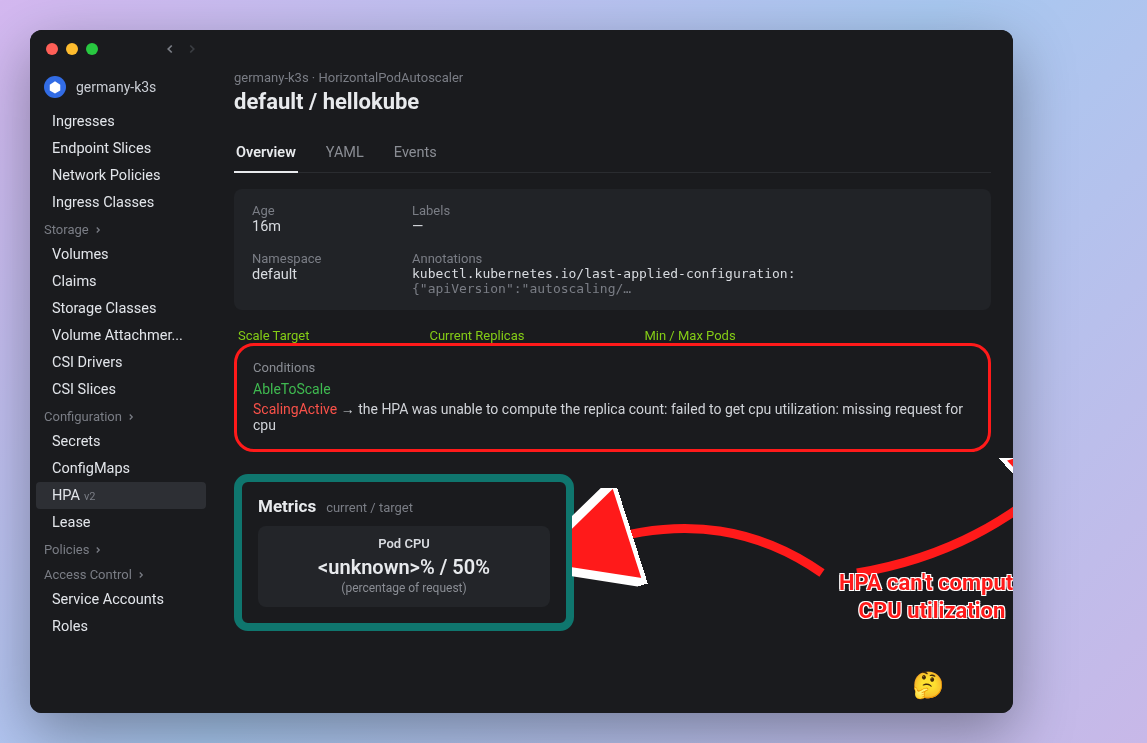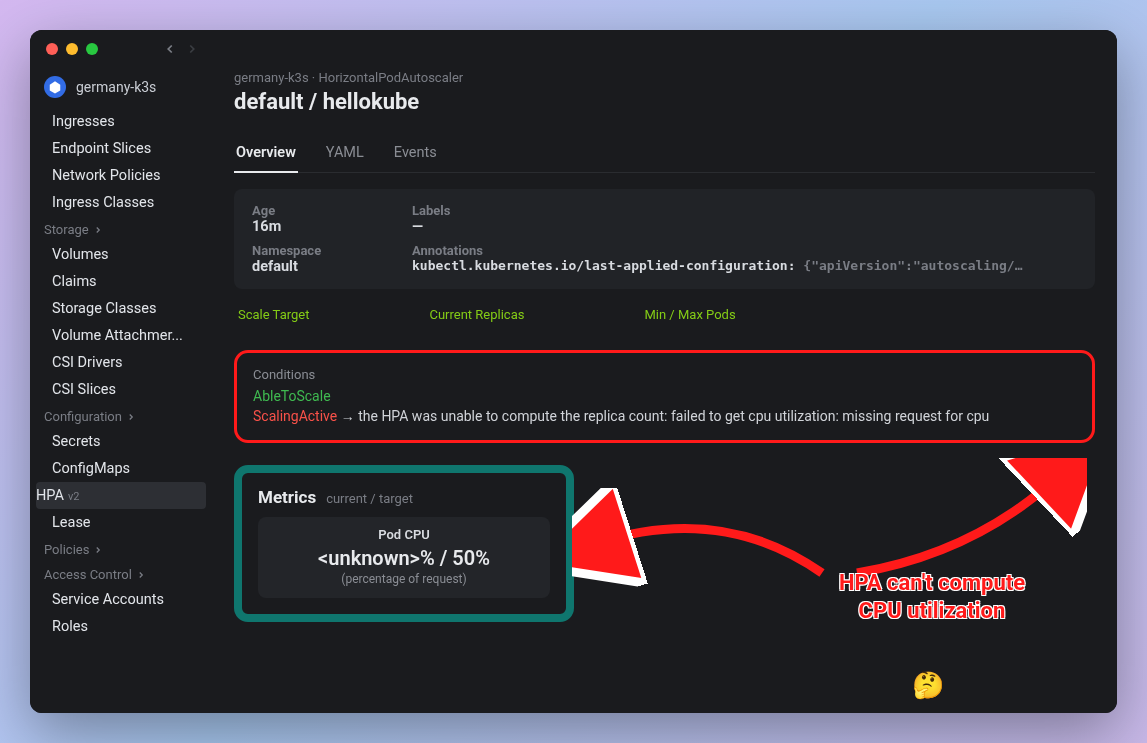--- a/index.html
+++ b/index.html
@@ -4,21 +4,21 @@
 <style>
 * { margin:0; padding:0; box-sizing:border-box; }
 body {
   font-family: -apple-system, BlinkMacSystemFont, "Segoe UI", Roboto, sans-serif;
   background: linear-gradient(135deg, #d4b8f0 0%, #a8c8f0 50%, #c8b8e8 100%);
   width:1147px; height:743px;
   padding:30px;
   overflow:hidden;
 }
 .window {
-  width:1087px; height:683px;
+  width:983px; height:683px;
   background:#1a1b1e;
   border-radius:12px;
   box-shadow:0 20px 60px rgba(0,0,0,.35);
   overflow:hidden;
   position:relative;
   display:flex;
   flex-direction:column;
 }
 .titlebar {
   height:38px;
@@ -52,21 +52,21 @@
   background:#326ce5;
   display:flex; align-items:center; justify-content:center;
 }
 .side-item {
   padding:5px 14px 5px 22px;
   font-size:14.5px;
   color:#e2e5ea;
   cursor:pointer;
   white-space:nowrap; overflow:hidden; text-overflow:ellipsis;
 }
-.side-item.active { background:#2d2f34; border-radius:4px; margin:0 6px; padding-left:0; }
+.side-item.active { background:#2d2f34; border-radius:4px; margin:0 6px; padding-left:16px; }
 .side-item .badge { font-size:11px; color:#7a7d85; margin-left:4px; }
 .side-group {
   padding:6px 14px 4px 14px;
   font-size:13px; color:#7a7d85;
   display:flex; align-items:center; gap:4px;
   cursor:pointer;
 }
 .side-group svg { width:10px; height:10px; }
 .main {
   flex:1;
@@ -100,35 +100,33 @@
   margin-bottom:-1px;
 }
 .tab.active { color:#e8eaed; font-weight:600; border-bottom-color:#e8eaed; }
 .info-card {
   background:#212327;
   border-radius:8px;
   margin-top:16px;
   padding:14px 18px;
   display:grid;
   grid-template-columns: 160px 1fr;
-  row-gap:8px;
-  font-weight:bold;
+  row-gap:16px;
 }
 .info-label { font-size:13px; color:#7a7d85; }
 .info-value { font-size:14.5px; color:#d8dbe0; }
 .mono { font-family: ui-monospace, Menlo, Consolas, monospace; font-size:13px; }
 .scale-row {
   display:flex; gap:120px;
   margin-top:18px; padding:0 4px;
   font-size:13px; color:#84cc16;
 }
 .conditions-box {
-  margin-top:28px;
   border:3px solid #ff1a1a;
-  border-radius:14px;
+  border-radius:20px;
   padding:14px 16px 16px;
 }
 .cond-title { font-size:13px; color:#8a8d94; margin-bottom:6px; }
 .cond-green { color:#3fb950; font-size:14px; margin-bottom:4px; }
 .cond-line { font-size:14px; color:#d0d3d8; }
 .cond-red { color:#f85149; }
 .arrow-sep { color:#d0d3d8; }
 .metrics-box {
   margin-top:22px;
   border:8px solid #0f766e;

